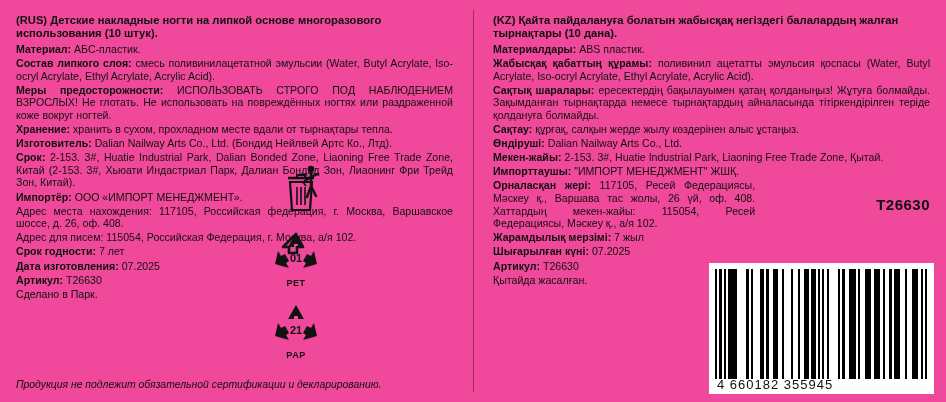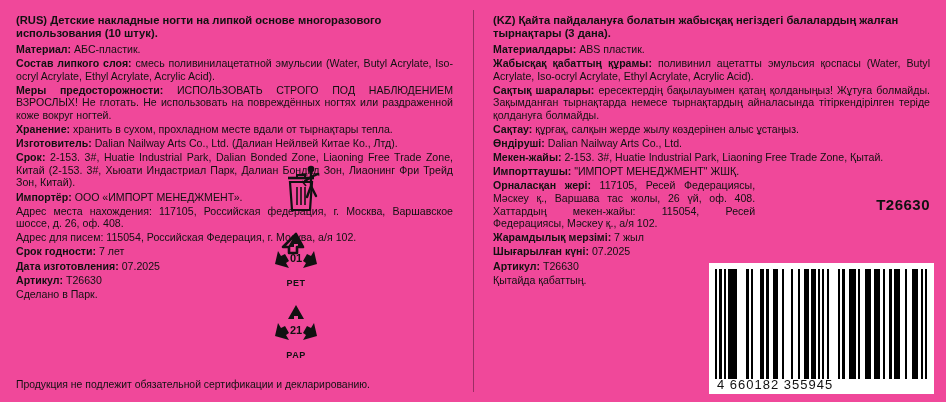--- a/index.html
+++ b/index.html
@@ -54,20 +54,21 @@
   .spaced {
     text-align:justify;
     text-justify:inter-word;
   }
   .footer-note {
     position:absolute;
     left:16px;
     bottom:12px;
     font-size:10.4px;
     width:450px;
+    font-style:italic;
   }
   
   .icons {
     position:absolute;
     left:270px;
     bottom:42px;
     display:flex;
     align-items:flex-end;
     gap:14px;
     flex-direction:column;
@@ -125,46 +126,46 @@
 <div class="label">
   <div class="cols">
 
     <div class="col col-left">
       <div class="title">(RUS) Детские накладные ногти на липкой основе многоразового использования (10 штук).</div>
 
       <p><span class="b">Материал:</span><span> АБС-пластик.</span></p>
       <p><span class="b">Состав липкого слоя:</span><span> смесь поливинилацетатной эмульсии (Water, Butyl Acrylate, Iso-ocryl Acrylate, Ethyl Acrylate, Acrylic Acid).</span></p>
       <p class="spaced"><span class="b">Меры предосторожности:</span><span> ИСПОЛЬЗОВАТЬ СТРОГО ПОД НАБЛЮДЕНИЕМ ВЗРОСЛЫХ! Не глотать. Не использовать на повреждённых ногтях или раздраженной коже вокруг ногтей.</span></p>
       <p><span class="b">Хранение:</span><span> хранить в сухом, прохладном месте вдали от тырнақтары тепла.</span></p>
-      <p><span class="b">Изготовитель:</span><span> Dalian Nailway Arts Co., Ltd. (Далиан Нейлвей Китае Ко., Лтд).</span></p>
+      <p><span class="b">Изготовитель:</span><span> Dalian Nailway Arts Co., Ltd. (Бондид Нейлвей Артс Ко., Лтд).</span></p>
       <p><span class="b">Срок:</span><span> 2-153. 3#, Huatie Industrial Park, Dalian Bonded Zone, Liaoning Free Trade Zone, Китай (2-153. 3#, Хьюати Индастриал Парк, Далиан Бондид Зон, Лиаонинг Фри Трейд Зон, Китай).</span></p>
       <p><span class="b">Импортёр:</span><span> ООО «ИМПОРТ МЕНЕДЖМЕНТ».</span></p>
       <p><span>Адрес места нахождения: 117105, Российская федерация, г. Москва, Варшавское шоссе, д. 26, оф. 408.</span></p>
       <p><span>Адрес для писем: 115054, Российская Федерация, г. Москва, а/я 102.</span></p>
       <p><span class="b">Срок годности:</span><span> 7 лет</span></p>
       <p><span class="b">Дата изготовления:</span><span> 07.2025</span></p>
       <p><span class="b">Артикул:</span><span> Т26630</span></p>
       <p><span>Сделано в Парк.</span></p>
     </div>
 
     <div class="col col-right">
-      <div class="title">(KZ) Қайта пайдалануға болатын жабысқақ негіздегі балалардың жалған тырнақтары (3 дана).</div>
+      <div class="title">(KZ) Қайта пайдалануға болатын жабысқақ негіздегі балалардың жалған тырнақтары (10 дана).</div>
 
       <p><span class="b">Материалдары:</span><span> ABS пластик.</span></p>
       <p><span class="b">Жабысқақ қабаттың құрамы:</span><span> поливинил ацетатты эмульсия қоспасы (Water, Butyl Acrylate, Iso-ocryl Acrylate, Ethyl Acrylate, Acrylic Acid).</span></p>
       <p><span class="b">Сақтық шаралары:</span><span> ересектердің бақылауымен қатаң қолданыңыз! Жұтуға болмайды. Зақымданған тырнақтарда немесе тырнақтардың айналасында тітіркендірілген теріде қолдануға болмайды.</span></p>
       <p><span class="b">Сақтау:</span><span> құрғақ, салқын жерде жылу көздерінен алыс ұстаңыз.</span></p>
       <p><span class="b">Өндіруші:</span><span> Dalian Nailway Arts Co., Ltd.</span></p>
       <p><span class="b">Мекен-жайы:</span><span> 2-153. 3#, Huatie Industrial Park, Liaoning Free Trade Zone, Қытай.</span></p>
       <p><span class="b">Импорттаушы:</span><span> "ИМПОРТ МЕНЕДЖМЕНТ" ЖШҚ.</span></p>
       <p style="width:60%"><span class="b">Орналасқан жері:</span><span> 117105, Ресей Федерациясы, Мәскеу қ., Варшава тас жолы, 26 үй, оф. 408. Хаттардың мекен-жайы: 115054, Ресей Федерациясы, Мәскеу қ., а/я 102.</span></p>
       <p><span class="b">Жарамдылық мерзімі:</span><span> 7 жыл</span></p>
       <p><span class="b">Шығарылған күні:</span><span> 07.2025</span></p>
       <p><span class="b">Артикул:</span><span> Т26630</span></p>
-      <p><span>Қытайда қабаттың.</span></p>
+      <p><span>Қытайда жасалған.</span></p>
     </div>
 
     <div class="divider"></div>
   </div>
 
   <div class="code-num">T26630</div>
 
   <div class="icons">
     <div class="icon-blk">
       <svg width="42" height="48" viewBox="0 0 42 48">

